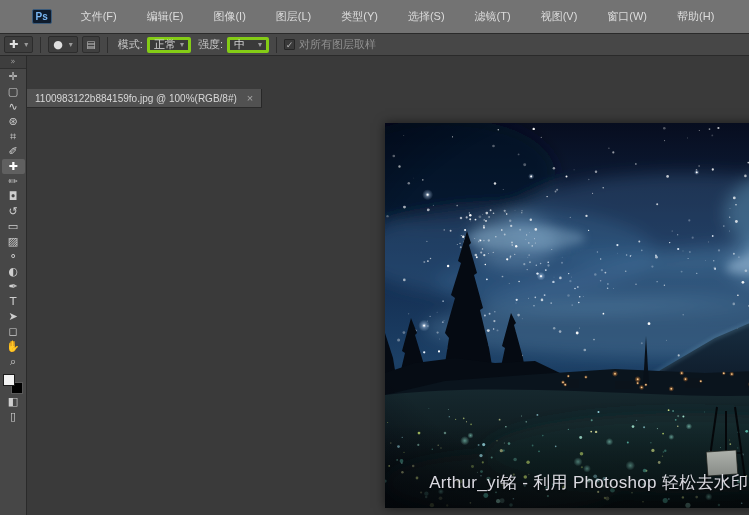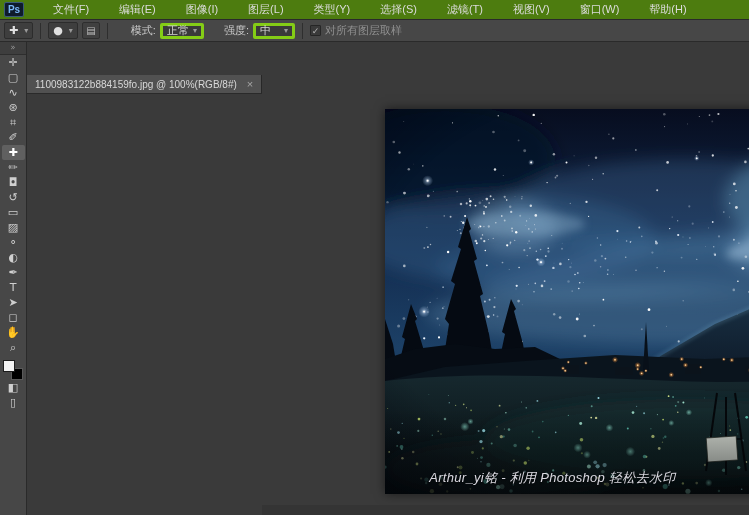--- a/index.html
+++ b/index.html
@@ -3,36 +3,36 @@
 <meta charset="utf-8">
 <style>
   html,body{margin:0;padding:0;background:#222;}
   *{box-sizing:border-box;}
   .app{
     width:749px;height:515px;position:relative;overflow:hidden;
     background:#3a3a3a;font-family:"Liberation Sans","DejaVu Sans",sans-serif;
     user-select:none;
   }
   
-  .menubar{height:20px;background:#4d7c0f;border-bottom:1px solid #2a2a2a;
-    display:flex;align-items:center;padding-left:4px;font-size:11px;color:#dcdcdc;}
+  .menubar{height:34px;background:#737373;border-bottom:1px solid #2a2a2a;
+    display:flex;align-items:center;padding-left:4px;font-size:11px;color:#dcdcdc;justify-content:center;}
   .ps-logo{width:20px;height:15px;background:#0e1b2c;color:#7ab8f5;border:1px solid #3a5a7a;
     font-size:10px;font-weight:bold;display:flex;align-items:center;justify-content:center;
     border-radius:2px;margin-right:6px;}
   .menu-item{padding:2px 7px;white-space:nowrap;cursor:default;margin-left:16px;}
   
   .optionsbar{height:22px;background:#474747;border-bottom:1px solid #2a2a2a;
     display:flex;align-items:center;font-size:11px;color:#c6c6c6;padding-left:4px;gap:4px;}
   .tool-preset{display:flex;align-items:center;gap:2px;background:#3e3e3e;border:1px solid #2c2c2c;
     border-radius:2px;height:17px;padding:0 4px;color:#e0e0e0;font-family:"DejaVu Sans",sans-serif;}
   .opt-btn{width:18px;height:17px;display:flex;align-items:center;justify-content:center;
     color:#bdbdbd;background:#404040;border:1px solid #2e2e2e;border-radius:2px;
     font-family:"DejaVu Sans",sans-serif;font-size:10px;}
   .opt-sep{width:1px;height:16px;background:#2e2e2e;margin:0 3px;}
-  .opt-label{color:#c9c9c9;margin-left:16px;white-space:nowrap;}
+  .opt-label{color:#c9c9c9;margin-left:3px;white-space:nowrap;}
   .dropdown{display:flex;align-items:center;justify-content:space-between;background:#3a3a3a;
     border:3px solid #84cc16;border-radius:2px;height:16px;padding:0 4px;min-width:42px;color:#d6d6d6;}
   .dd-arrow{font-size:8px;color:#9a9a9a;margin-left:4px;}
   .opt-check{display:flex;align-items:center;gap:4px;color:#909090;white-space:nowrap;}
   .checkbox{width:11px;height:11px;background:#3a3a3a;border:1px solid #262626;color:#b5b5b5;
     font-size:9px;line-height:10px;text-align:center;border-radius:1px;}
   
   .main{display:flex;height:473px;}
   .toolbar{width:27px;background:#474747;border-right:1px solid #2a2a2a;
     display:flex;flex-direction:column;align-items:center;flex:none;
@@ -53,22 +53,22 @@
   .tabbar{height:19px;background:#383838;border-bottom:1px solid #2a2a2a;
     display:flex;align-items:flex-end;}
   .tab{height:18px;background:#515151;border-right:1px solid #272727;display:flex;
     align-items:center;padding:0 8px;font-size:10px;color:#d8d8d8;gap:10px;white-space:nowrap;}
   .tab-close{color:#a5a5a5;font-size:11px;line-height:10px;}
   .canvas-area{flex:1;background:#3a3a3a;position:relative;}
   .canvas-bottom-strip{position:absolute;left:0;right:0;bottom:0;height:10px;background:#343434;}
   .doc-image{position:absolute;left:123px;top:34px;width:585px;height:385px;
     background:#0a1430;box-shadow:0 0 10px rgba(0,0,0,0.55);}
   .doc-image svg{display:block;width:100%;height:100%;}
-  .watermark{position:absolute;left:44px;bottom:7px;font-size:13px;color:#eceaf2;opacity:.92;
-    letter-spacing:.3px;text-shadow:0 1px 2px rgba(0,0,0,.65);font-style:italic;}
+  .watermark{position:absolute;left:44px;bottom:14px;font-size:17px;color:#eceaf2;opacity:.92;
+    letter-spacing:.3px;text-shadow:0 1px 2px rgba(0,0,0,.65);}
 </style>
 </head>
 <body>
 
 <div class="app">
 
   <div class="menubar">
     <div class="ps-logo">Ps</div>
     <div id="menus" style="display:flex;">
         <div class="menu-item">文件(F)</div>

